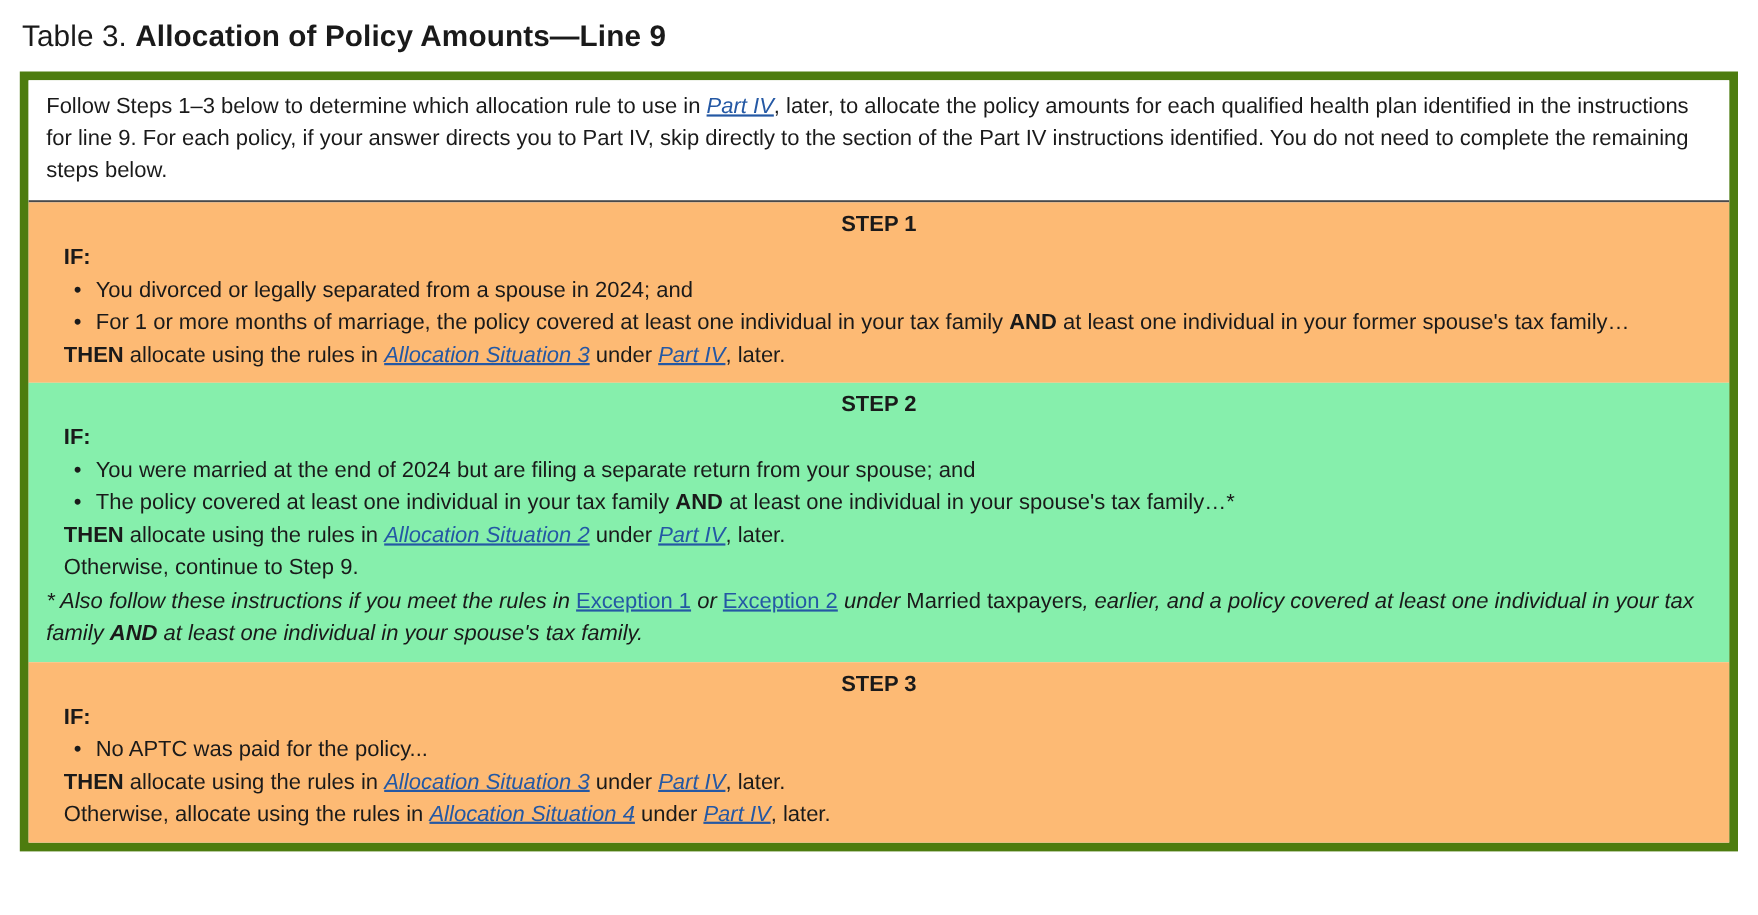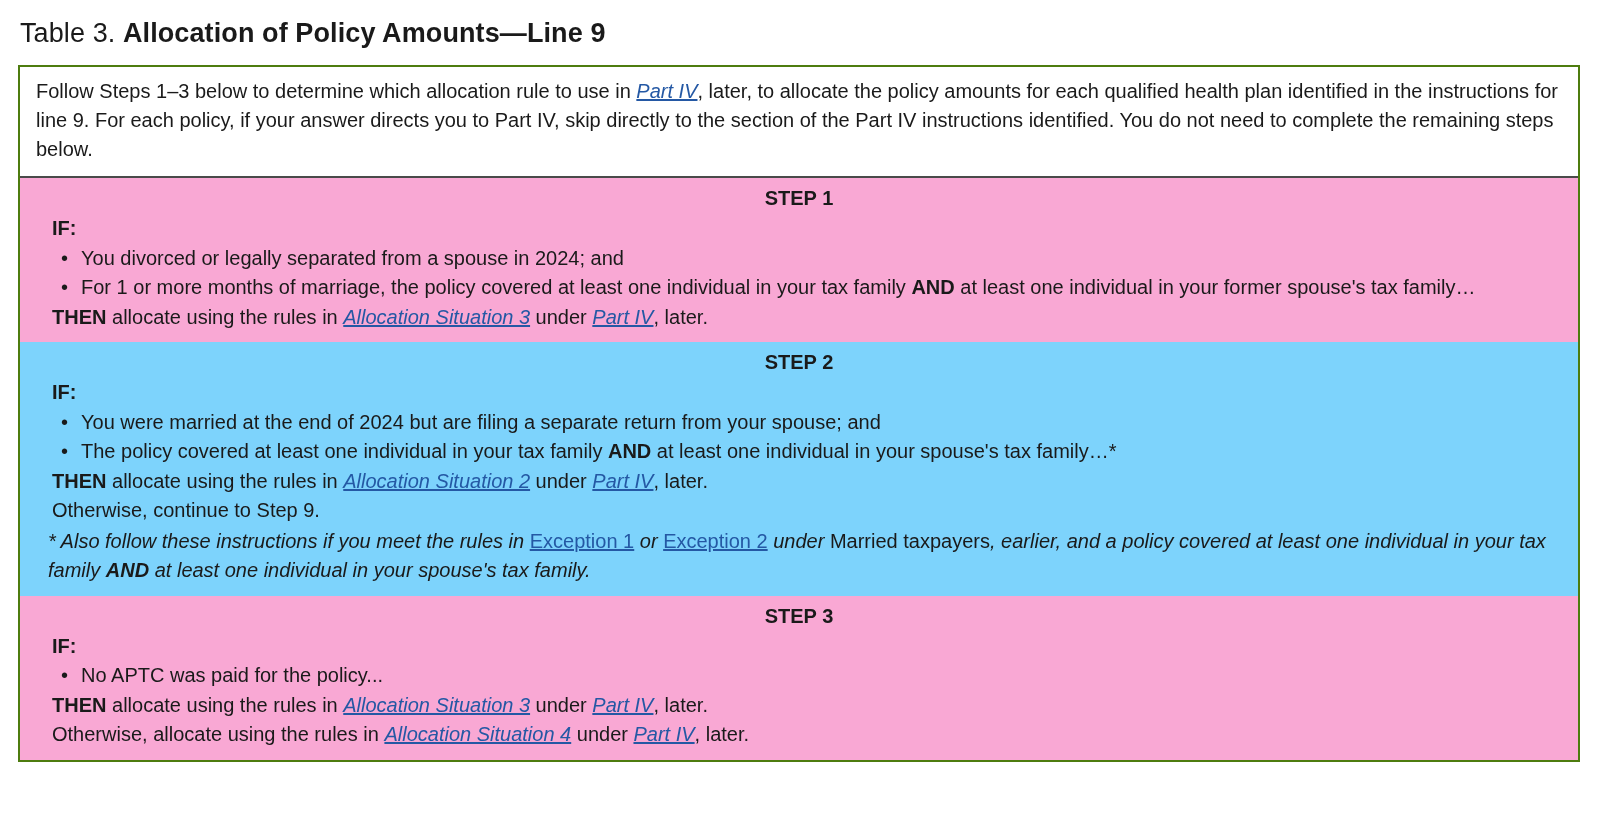--- a/index.html
+++ b/index.html
@@ -14,48 +14,48 @@
 
   .doc-title {
     font-size: 27px;
     font-weight: normal;
     margin: 8px 0 16px 2px;
     letter-spacing: 0.1px;
   }
   .doc-title .t-main { font-weight: bold; }
 
   .table-box {
-    border: 2px solid #4d7c0f;
+    border: 8px solid #4d7c0f;
     background: #fff;
   }
 
   .intro {
     padding: 10px 16px 12px 16px;
     font-size: 20px;
     line-height: 29px;
     background: #ffffff;
     border-bottom: 2px solid #4a4a4a;
   }
 
-  .step { padding: 5px 16px 10px 16px; font-size: 20px; line-height: 29.5px; background: #7dd3fc; }
-  .step.shaded { background: #f9a8d4; }
+  .step { padding: 5px 16px 10px 16px; font-size: 20px; line-height: 29.5px; background: #86efac; }
+  .step.shaded { background: #fdba74; }
 
   .step-header {
     text-align: center;
     font-weight: bold;
     font-size: 20px;
     line-height: 30px;
     margin-bottom: 1px;
   }
 
   .line { margin-left: 16px; }
   .dot { padding: 0 13px 0 9px; }
 
   .footnote {
-    margin: 1px 0 0 12px;
+    margin: 1px 0 0 0;
     font-style: italic;
     line-height: 29.5px;
   }
 
   .b { font-weight: bold; }
   .i { font-style: italic; }
   .rm { font-style: normal; }
 
   a.lnk, .lnk {
     color: #2458a4;

